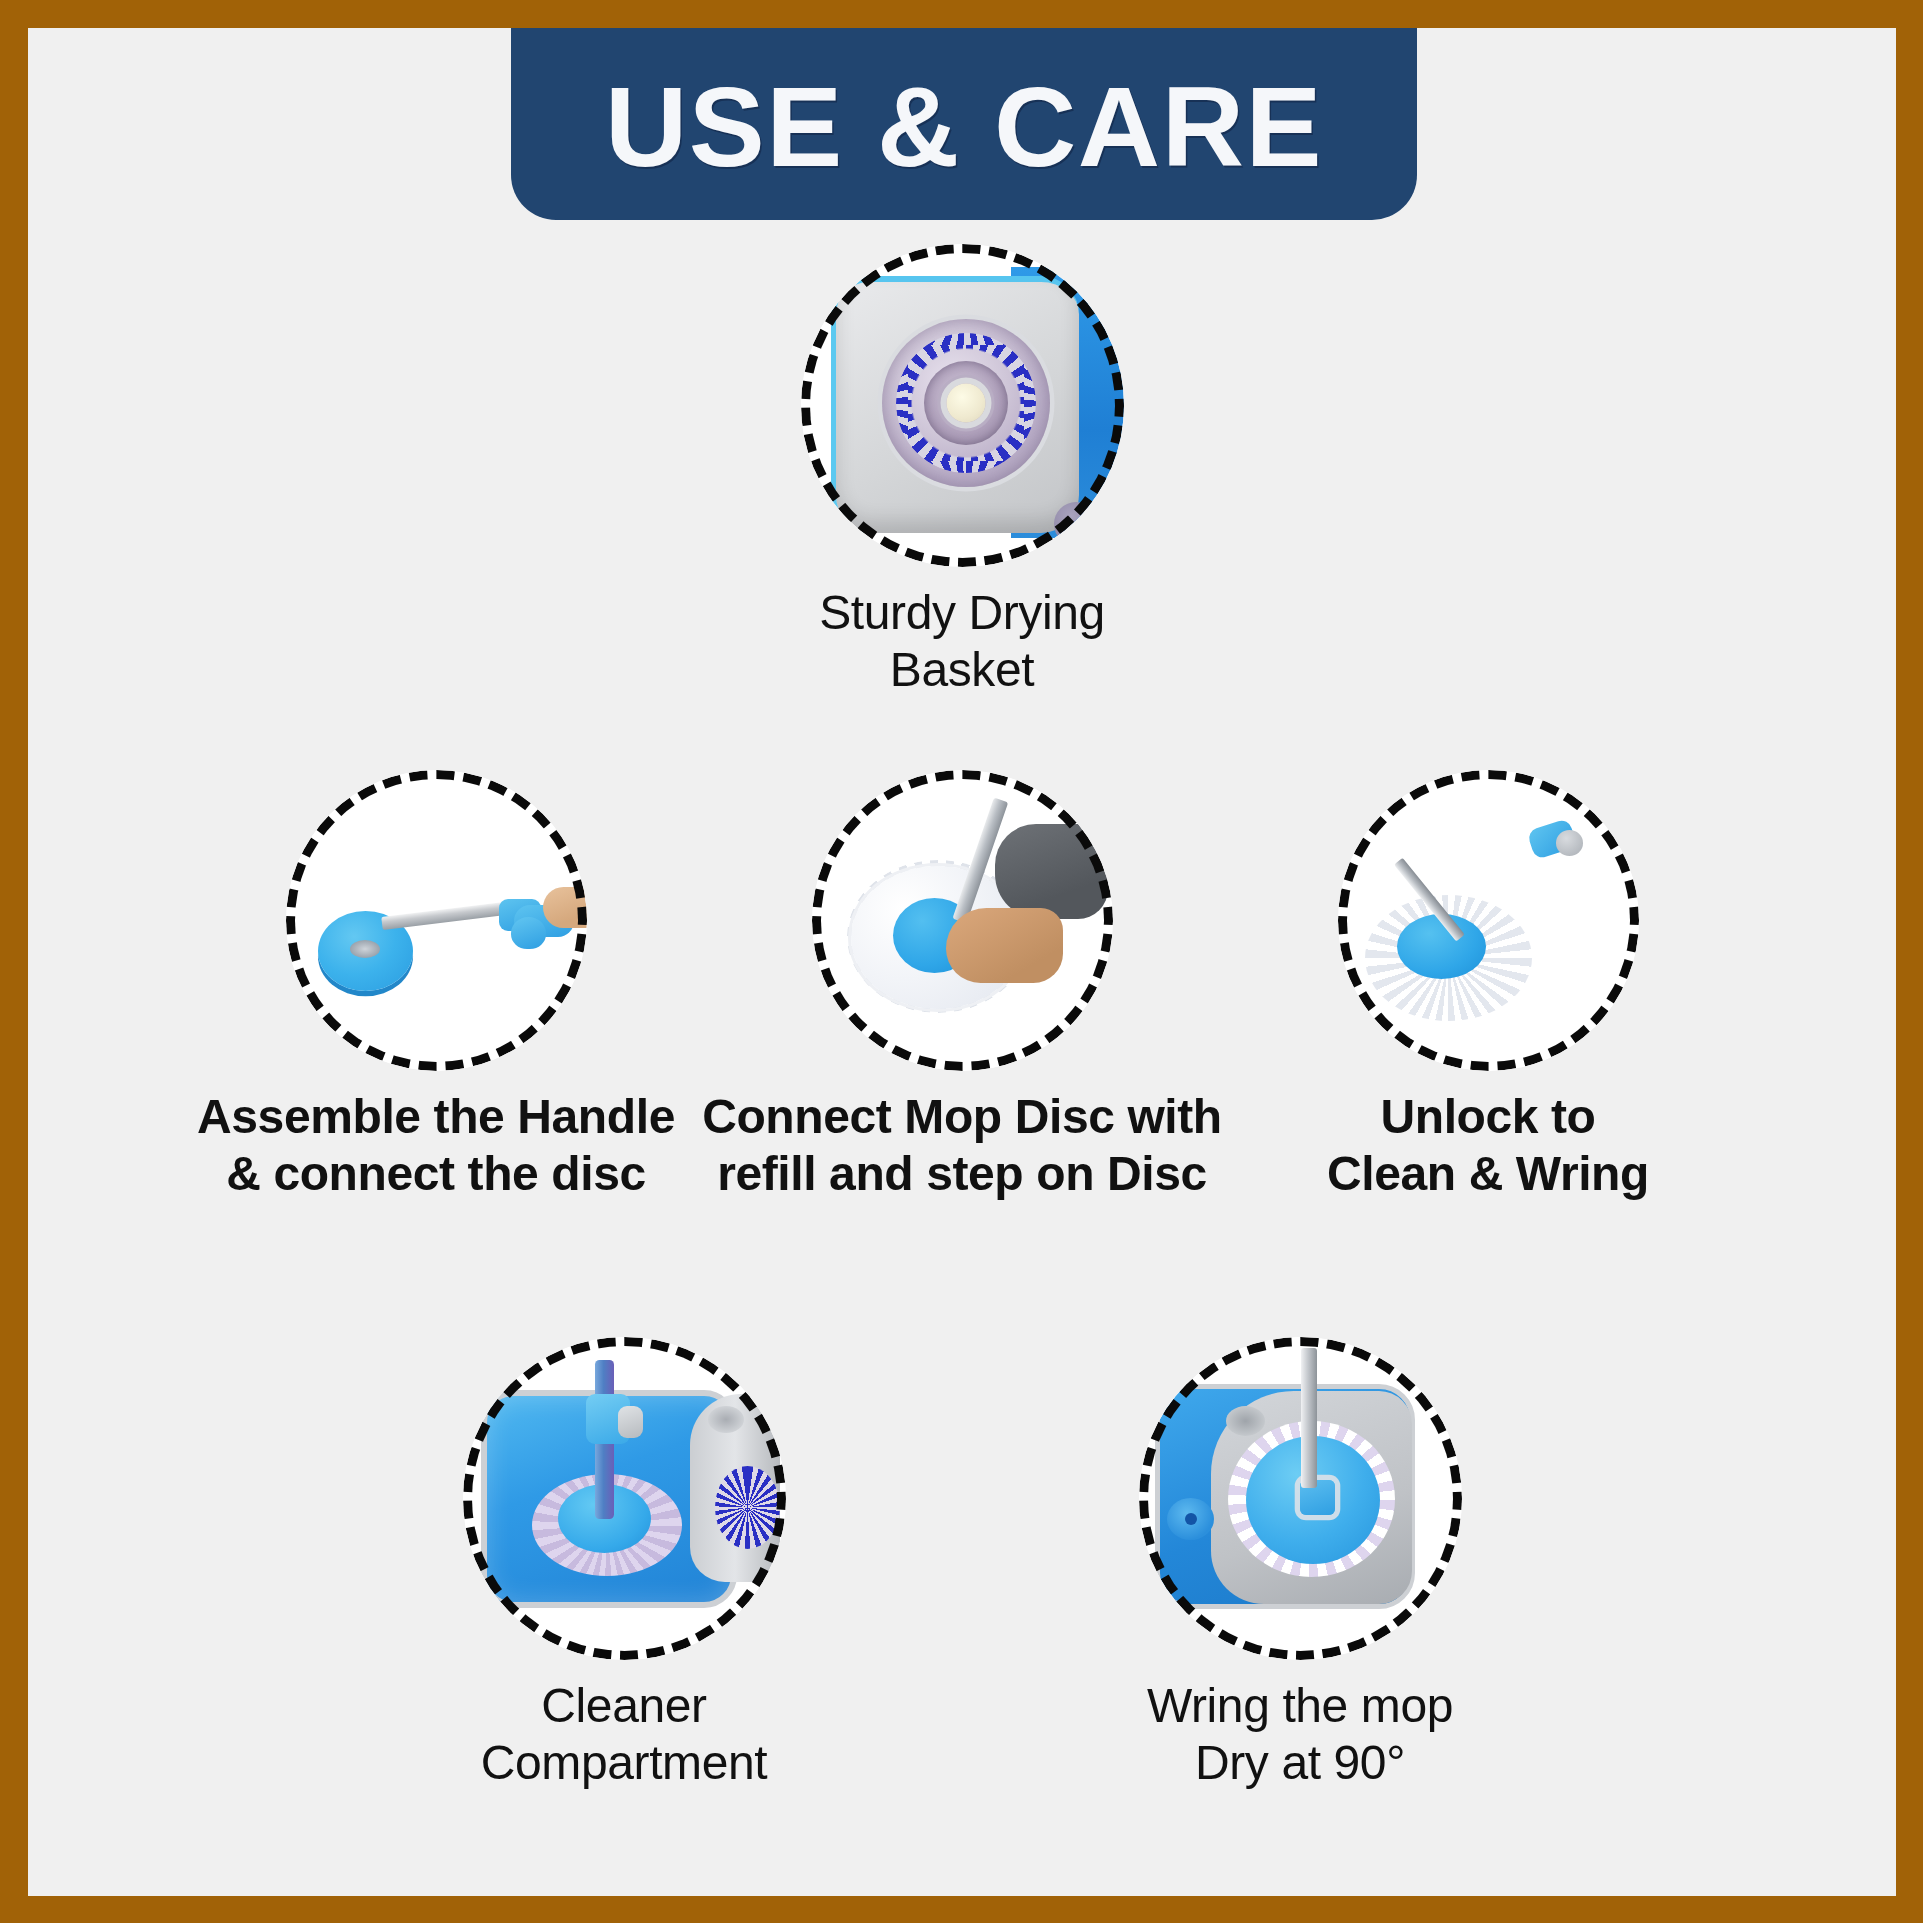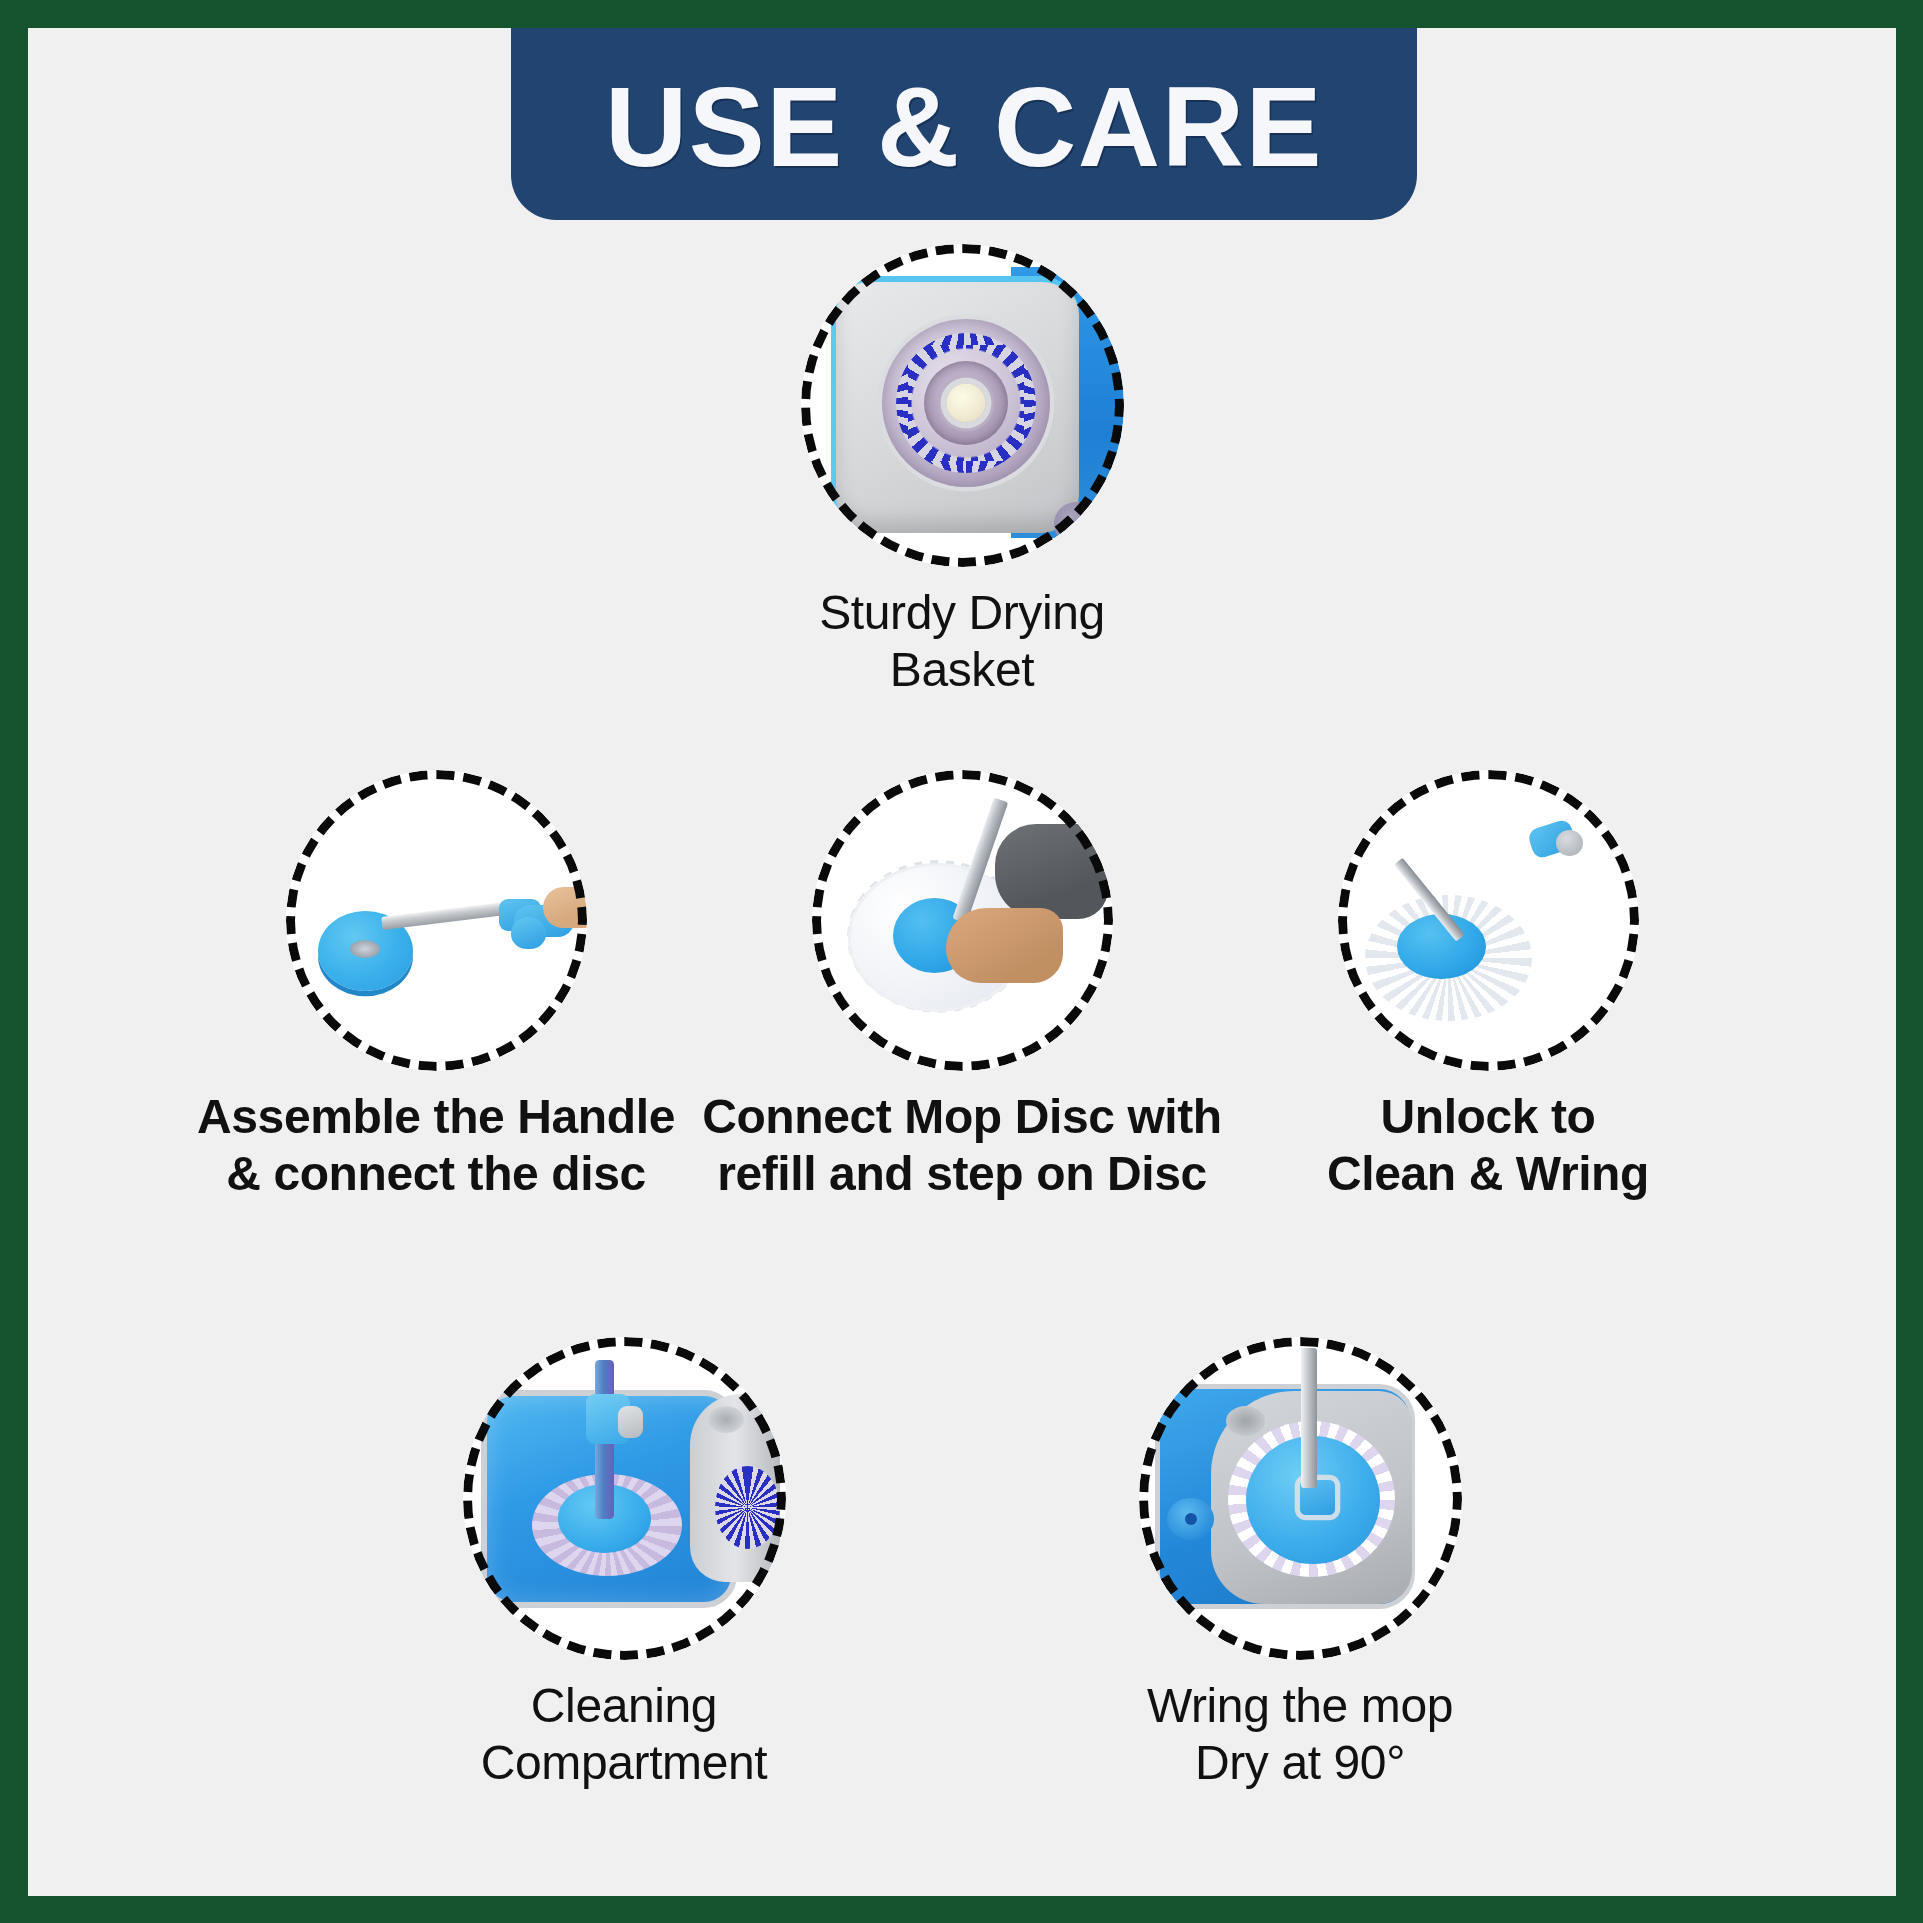--- a/index.html
+++ b/index.html
@@ -13,21 +13,21 @@
   body {
     font-family: "Liberation Sans", sans-serif;
     background: #214570;
   }
 
   
   .page {
     position: relative;
     width: 1924px;
     height: 1924px;
-    background: #14532d;
+    background: #a16207;
     padding: 28px;
   }
 
   .canvas {
     position: relative;
     width: 100%;
     height: 100%;
     background: #f0f0f0;
     overflow: hidden;
   }
@@ -620,21 +620,21 @@
               <div class="p6-gray-right"></div>
               <div class="p6-port"></div>
               <div class="p6-wet-mop"></div>
               <div class="p6-disc"></div>
               <div class="p6-shaft"></div>
               <div class="p6-collar"></div>
               <div class="p6-collar2"></div>
             </div>
             <div class="circle-dash"></div>
           </div>
-          <div class="caption">Cleaning
+          <div class="caption">Cleaner
 Compartment</div>
         </div>
 
         <div class="step">
           <div class="circle-wrap">
             <div class="photo">
               <div class="p7-bucket"></div>
               <div class="p7-gray-plate"></div>
               <div class="p7-port"></div>
               <div class="p7-mop-ring"></div>

